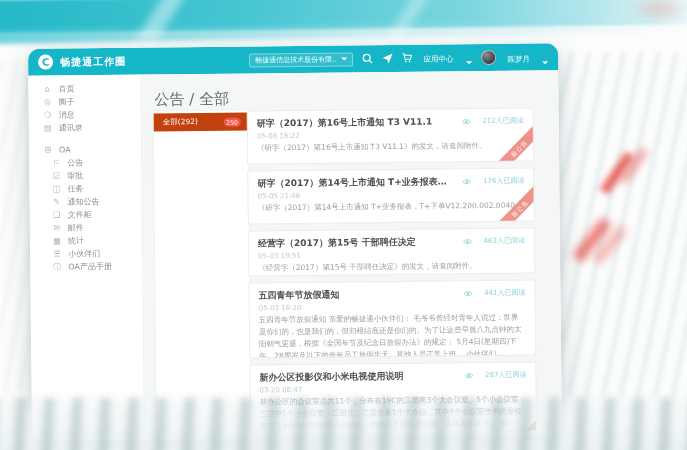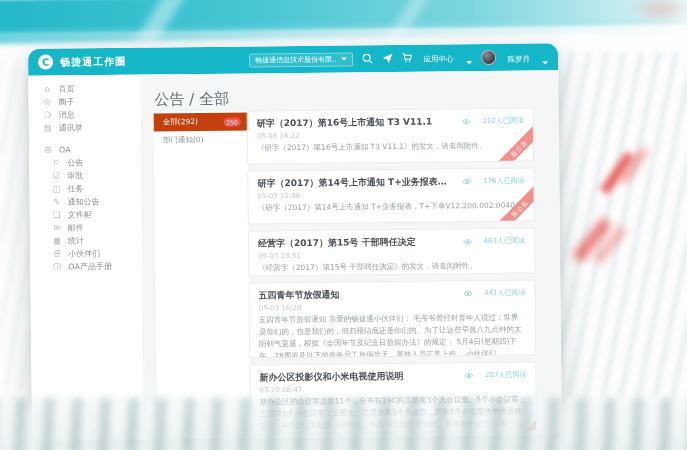--- a/index.html
+++ b/index.html
@@ -223,23 +223,20 @@
       </div>
 
       <div class="content">
         <div class="breadcrumb">公告 / 全部</div>
 
         <div class="cat-panel">
           <div class="cat-row sel">
             <span>全部(292)</span>
             <span class="badge">250</span>
           </div>
-          <div class="cat-row">
-            <span>部门通知(0)</span>
-          </div>
         </div>
 
         <div class="list">
 
           <div class="card h1">
             <div class="card-title">研字（2017）第16号上市通知 T3 V11.1</div>
             <div class="card-date">05-08 16:22</div>
             <div class="card-excerpt one-line">《研字（2017）第16号上市通知 T3 V11.1》的发文，请查阅附件。</div>
             <div class="card-read">
               <svg width="9" height="7" viewBox="0 0 9 7">

